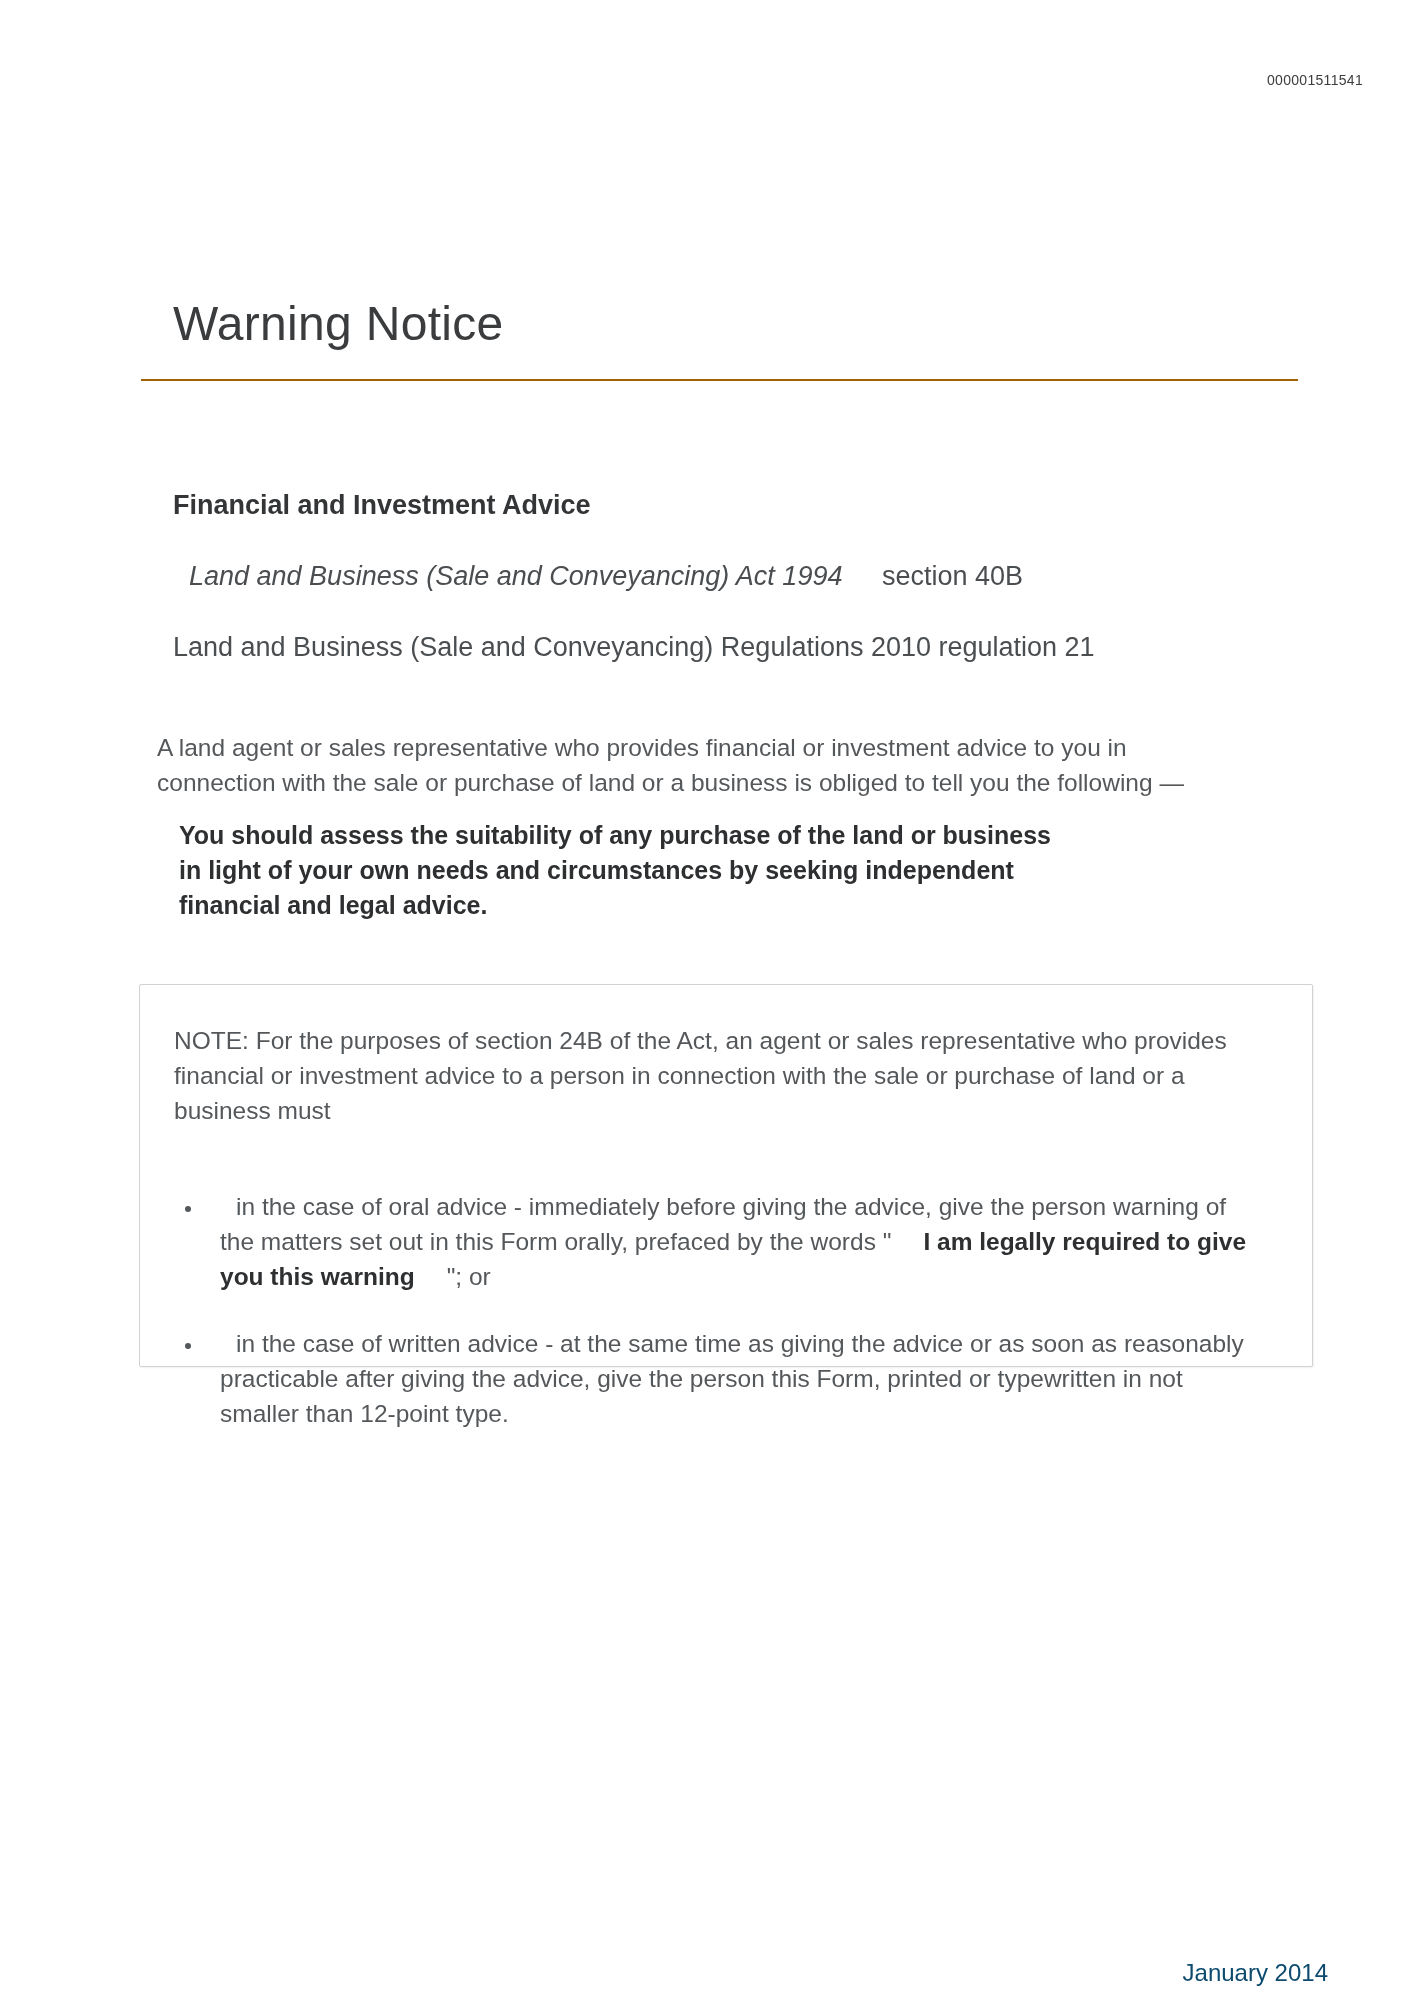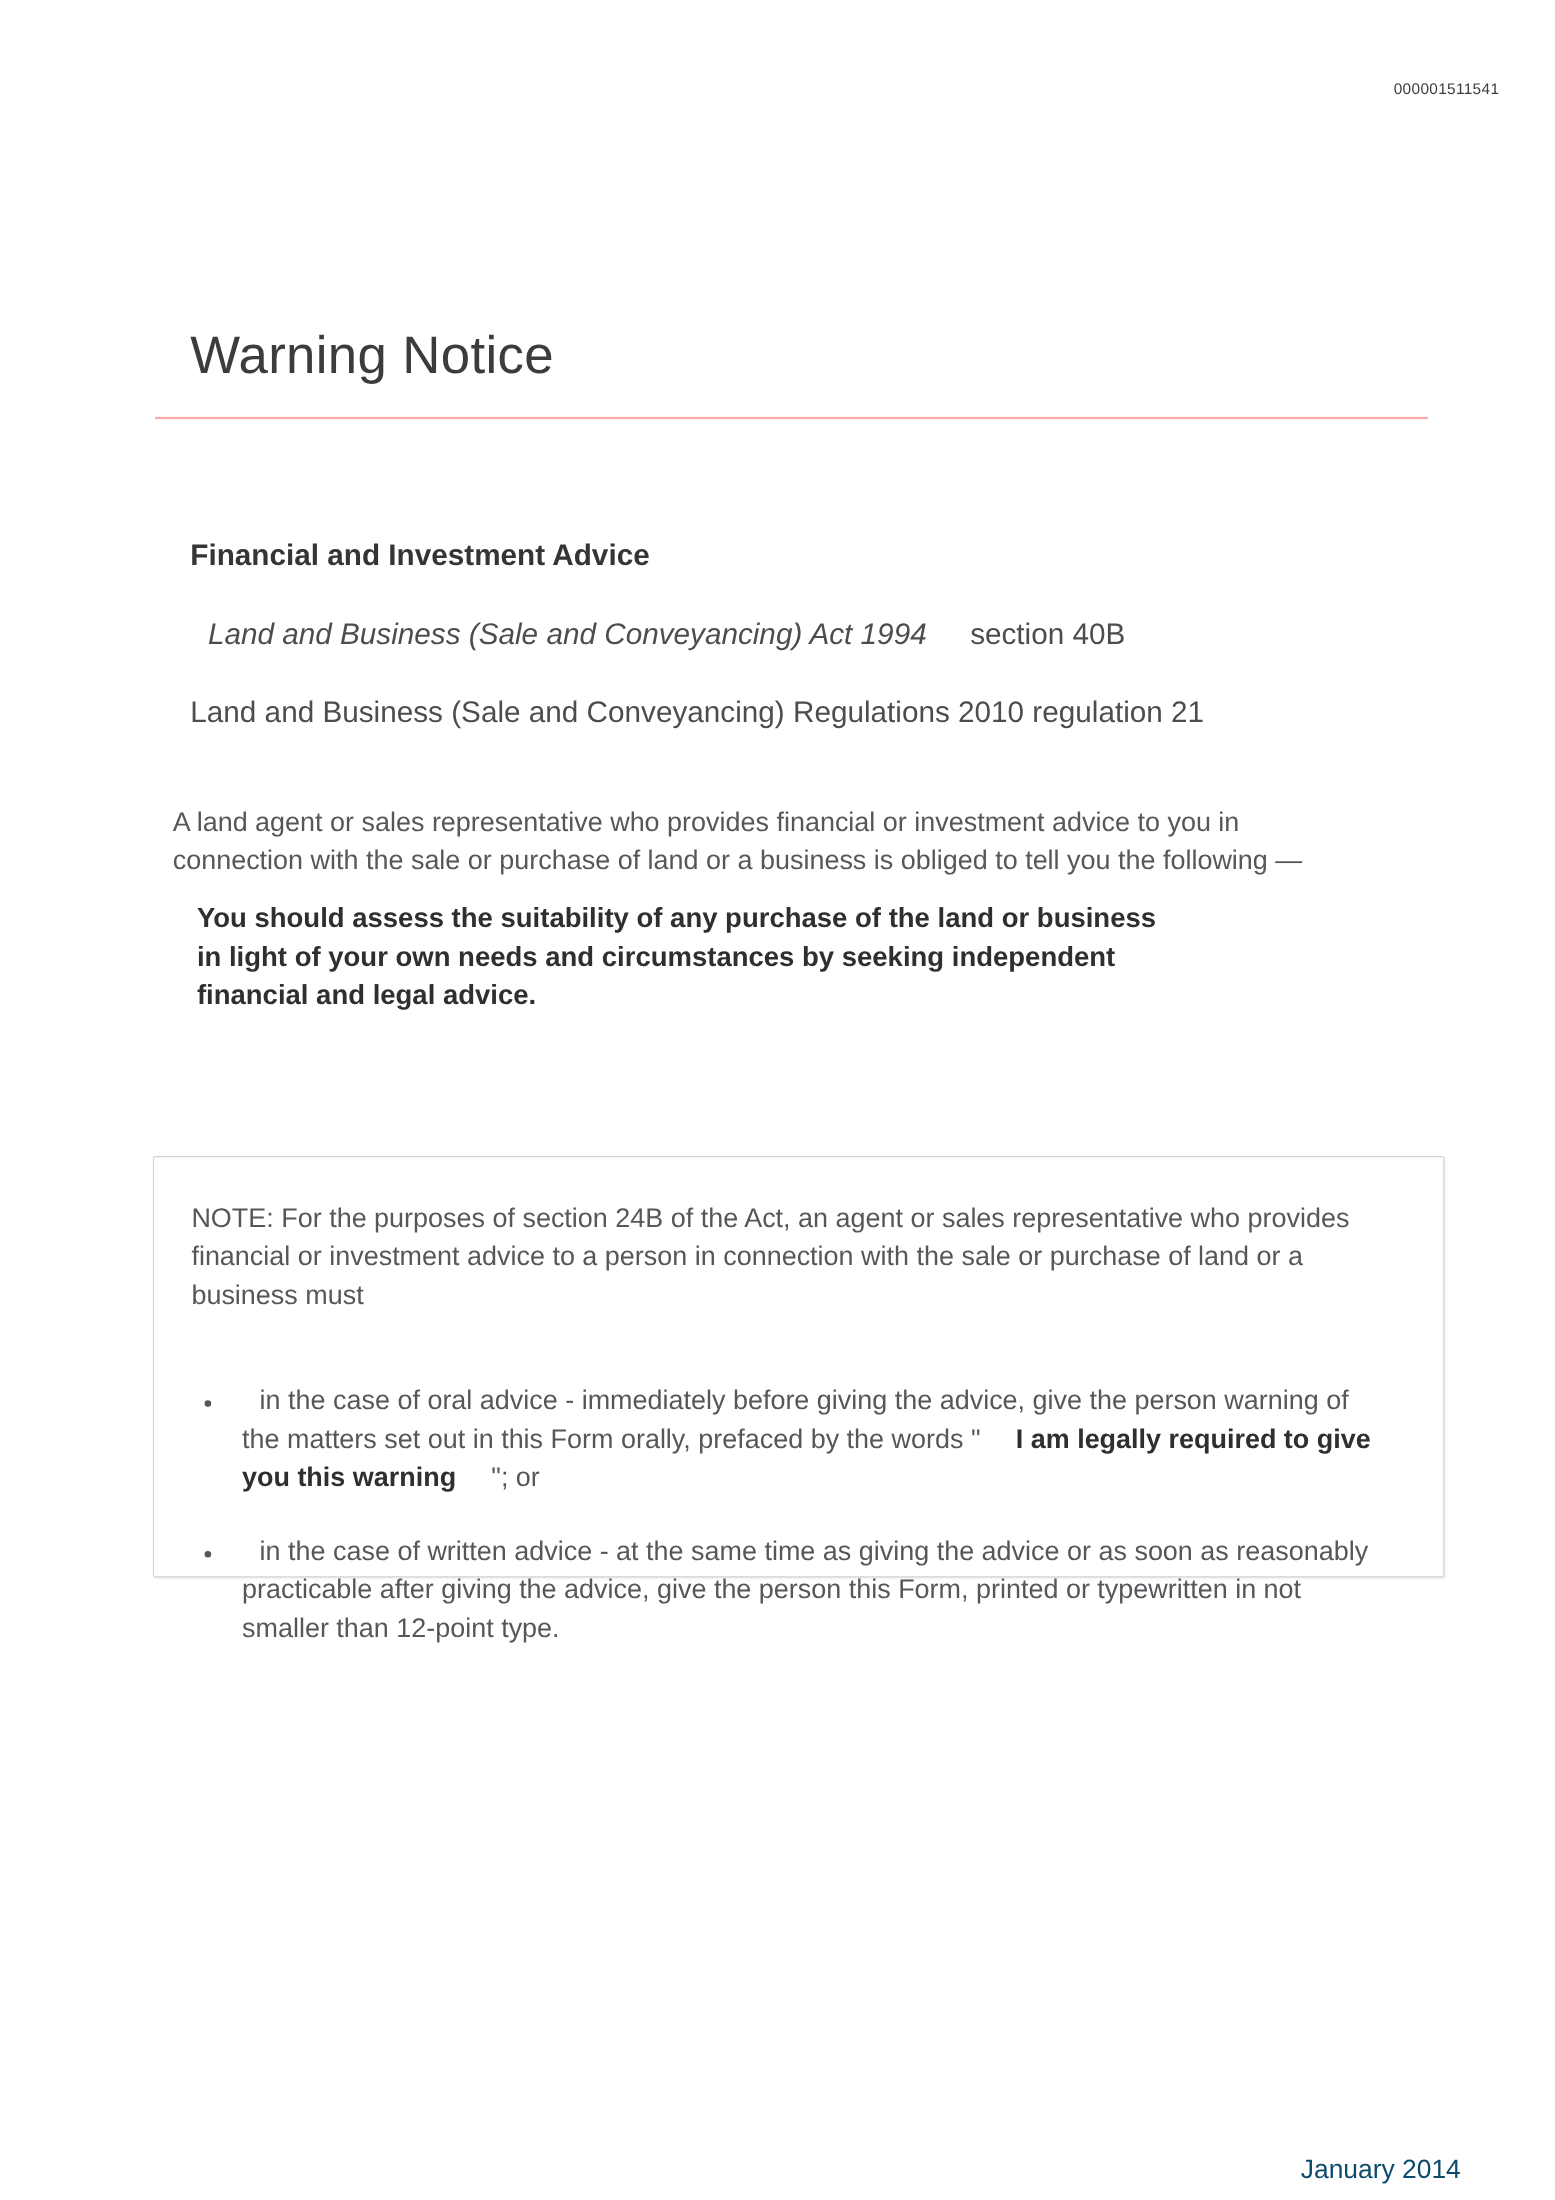--- a/index.html
+++ b/index.html
@@ -32,21 +32,21 @@
     font-size: 55px;
     font-weight: 400;
     color: #3a3c3e;
     letter-spacing: 0.5px;
   }
   .notice-title-block {
     position: absolute;
     top: 248px;
     left: 125px;
     width: 1157px;
-    border-bottom: 2px solid #fca5a5;
+    border-bottom: 2px solid #a16207;
     padding-bottom: 12px;
   }
   .notice-title {
     font-size: 48px;
     font-weight: 400;
     color: #3a3c3e;
     letter-spacing: 0.3px;
   }
   .section-heading {
     position: absolute;
@@ -76,21 +76,21 @@
     top: 786px;
     left: 147px;
     width: 905px;
     font-size: 25px;
     line-height: 35px;
     font-weight: 700;
     color: #2d2f31;
   }
   .note-box {
     position: absolute;
-    top: 1035px;
+    top: 968px;
     left: 123px;
     width: 1174px;
     height: 383px;
     border: 1px solid #d2d2d2;
     border-radius: 2px;
     box-shadow: 1px 1px 2px rgba(0,0,0,0.06);
     padding: 22px 30px 0 18px;
     font-size: 24.5px;
     line-height: 35px;
     color: #55585b;

